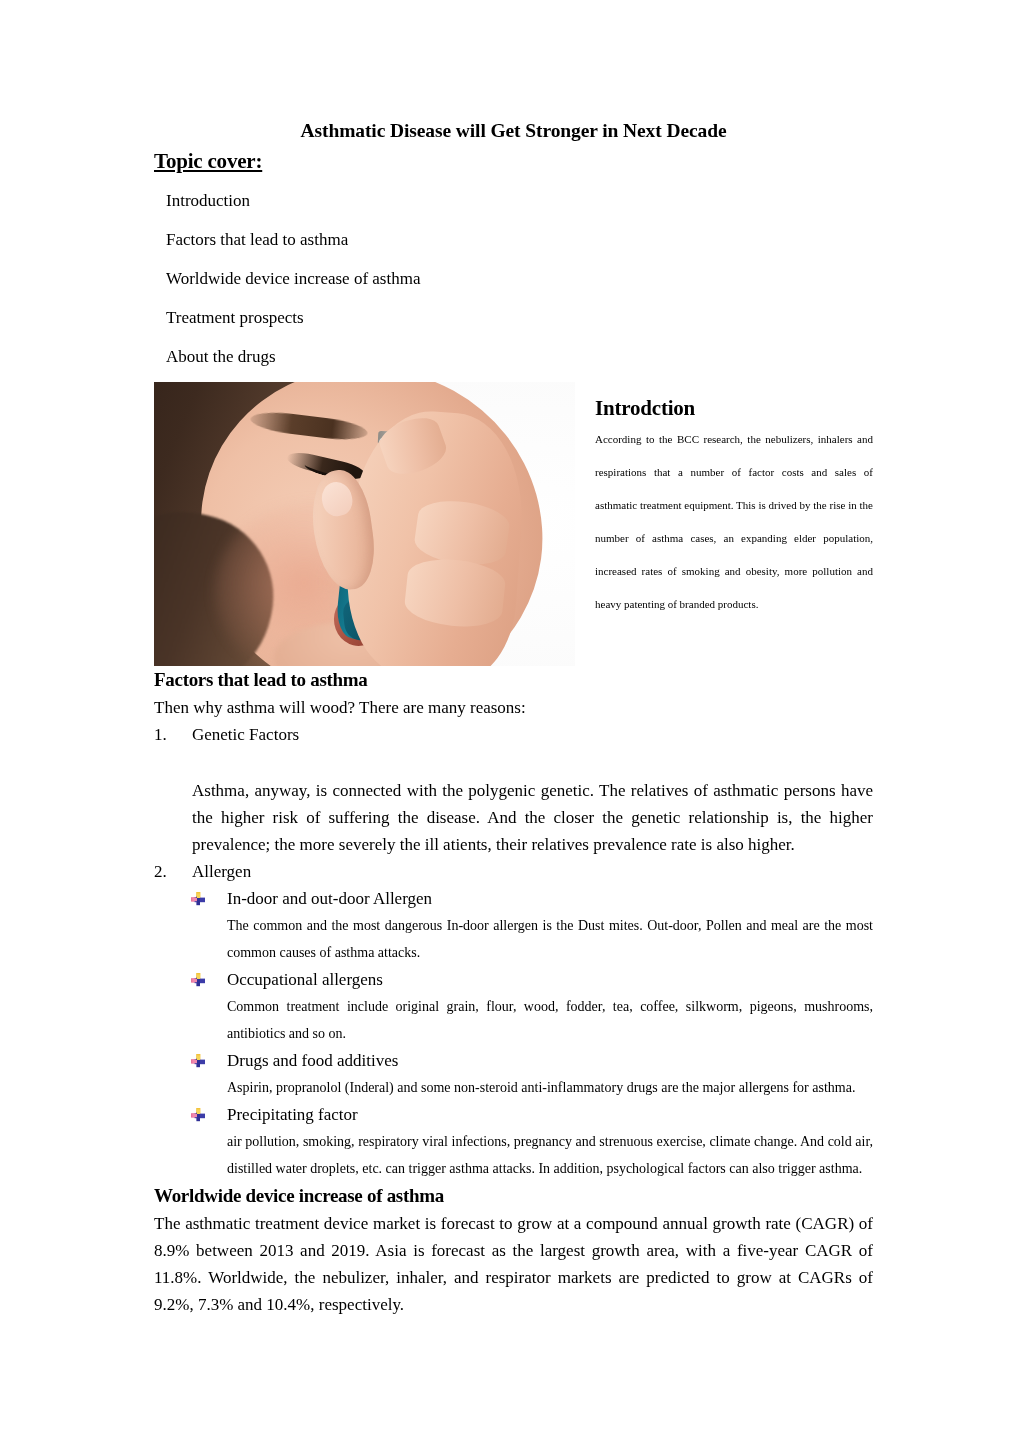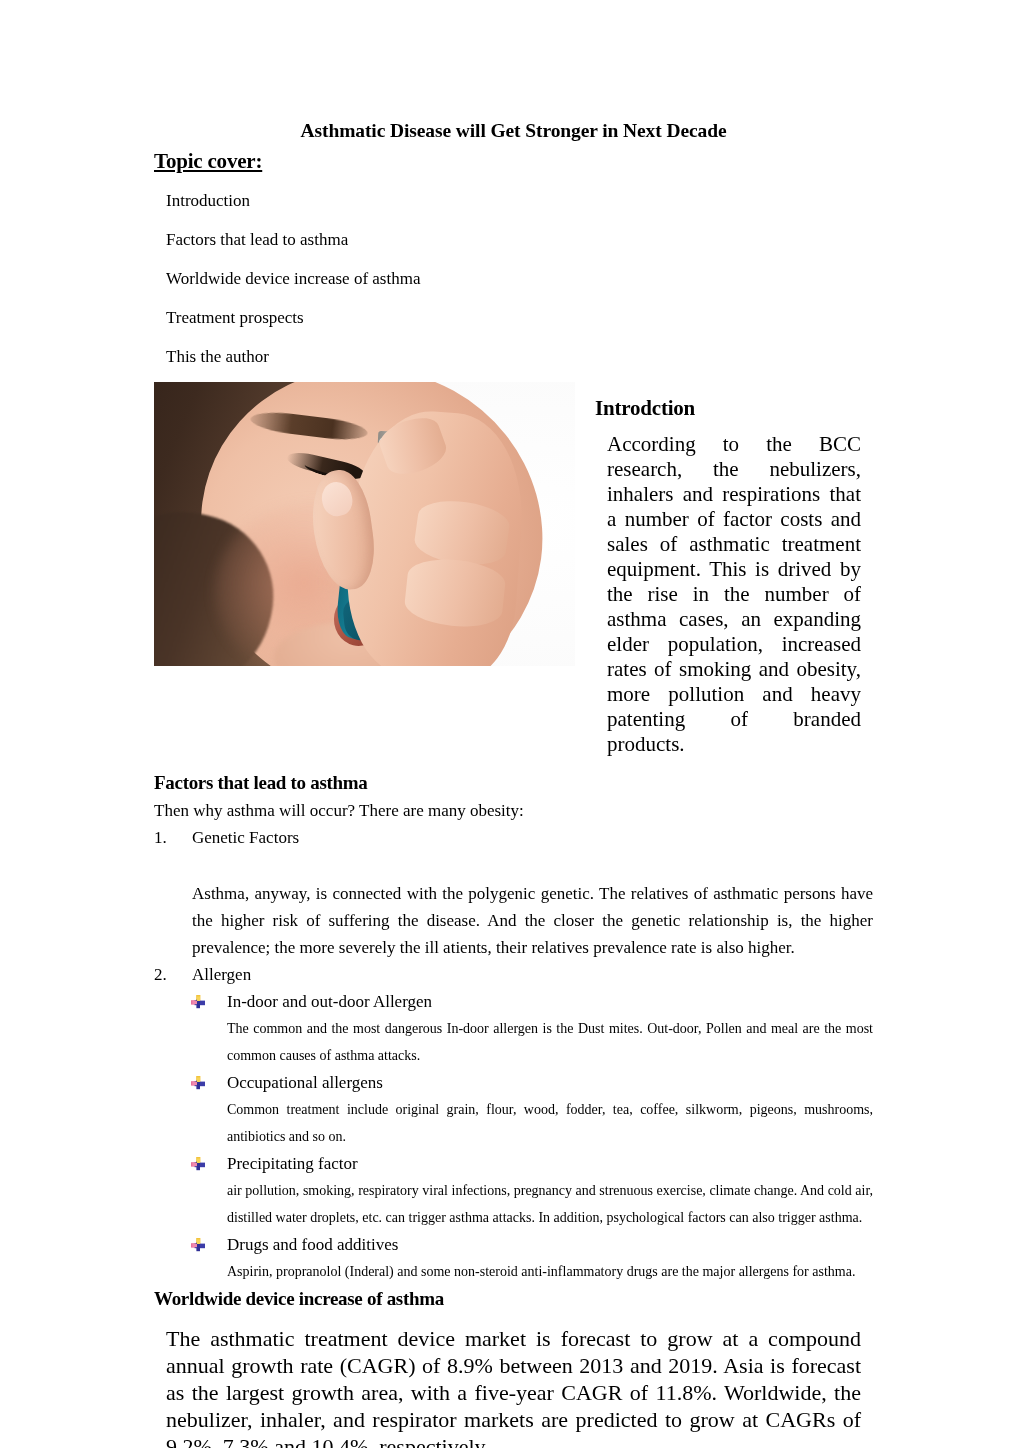--- a/index.html
+++ b/index.html
@@ -253,31 +253,31 @@
     width: 34px; height: 40px;
     background: linear-gradient(120deg, #10657a 0%, #0a4c5d 100%);
     border-radius: 30% 24% 50% 44%;
     transform: rotate(-6deg);
   }
 
   .intro-col {
     overflow: hidden;
   }
   .intro-col p {
-    margin: 12px;
-    font-size: 21px;
-    line-height: 25px;
+    margin: 0;
+    font-size: 11px;
+    line-height: 33px;
     text-align: justify;
   }
 
   
   .body-p {
-    font-size: 22px;
-    line-height: 27px;
-    margin: 12px;
+    font-size: 17px;
+    line-height: 27px;
+    margin: 0;
     text-align: justify;
   }
   .lead-q {
     font-size: 17px;
     line-height: 27px;
     margin: 0;
   }
 
   
   .num-item {
@@ -332,21 +332,21 @@
 
     <div class="doc-title">Asthmatic Disease will Get Stronger in Next Decade</div>
 
     <div class="h-topic">Topic cover:</div>
 
     <div>
       <div class="plain-line">Introduction</div>
       <div class="plain-line">Factors that lead to asthma</div>
       <div class="plain-line">Worldwide device increase of asthma</div>
       <div class="plain-line">Treatment prospects</div>
-      <div class="plain-line">This the author</div>
+      <div class="plain-line">About the drugs</div>
     </div>
 
     <div class="intro-block">
 
       <div class="photo-wrap">
         <div class="photo">
           <div class="ph-bg"></div>
           <div class="ph-hair"></div>
           <div class="ph-face"></div>
           <div class="ph-hair2"></div>
@@ -373,21 +373,21 @@
       </div>
 
       <div class="intro-col">
         <div class="h-intro">Introdction</div>
         <p>According to the BCC research, the nebulizers, inhalers and respirations that a number of factor costs and sales of asthmatic treatment equipment. This is drived by the rise in the number of asthma cases, an expanding elder population, increased rates of smoking and obesity, more pollution and heavy patenting of branded products.</p>
       </div>
     </div>
 
     <div class="h-section">Factors that lead to asthma</div>
 
-    <div class="lead-q">Then why asthma will occur? There are many obesity:</div>
+    <div class="lead-q">Then why asthma will wood? There are many reasons:</div>
 
     <div class="num-item">
       <span class="num-marker">1.</span>
       <div class="num-label">Genetic Factors</div>
       <div class="num-body">Asthma, anyway, is connected with the polygenic genetic. The relatives of asthmatic persons have the higher risk of suffering the disease. And the closer the genetic relationship is, the higher prevalence; the more severely the ill atients, their relatives prevalence rate is also higher.</div>
     </div>
 
     <div class="num-item">
       <span class="num-marker">2.</span>
       <div class="num-label">Allergen</div>
@@ -429,37 +429,37 @@
         <span class="sub-bullet">
           <svg width="16" height="16" viewBox="0 0 16 16">
             <rect x="1" y="6.2" width="6" height="4.4" fill="#e8739c"></rect>
             <rect x="6.2" y="1" width="4.2" height="6.4" fill="#f2c33c"></rect>
             <rect x="4.6" y="6.6" width="10.4" height="4.6" fill="#3c3ca8"></rect>
             <rect x="6.4" y="5.6" width="3.6" height="8.6" fill="#2f2f96"></rect>
             <rect x="2.4" y="7.0" width="4.6" height="3.2" fill="#f08ab0"></rect>
             <rect x="7.0" y="2.4" width="3.0" height="4.6" fill="#f7d457"></rect>
           </svg>
         </span>
-        <div class="sub-label">Precipitating factor</div>
-        <div class="sub-body">air pollution, smoking, respiratory viral infections, pregnancy and strenuous exercise, climate change. And cold air, distilled water droplets, etc. can trigger asthma attacks. In addition, psychological factors can also trigger asthma.</div>
+        <div class="sub-label">Drugs and food additives</div>
+        <div class="sub-body">Aspirin, propranolol (Inderal) and some non-steroid anti-inflammatory drugs are the major allergens for asthma.</div>
       </div>
 
       <div class="sub-item">
         <span class="sub-bullet">
           <svg width="16" height="16" viewBox="0 0 16 16">
             <rect x="1" y="6.2" width="6" height="4.4" fill="#e8739c"></rect>
             <rect x="6.2" y="1" width="4.2" height="6.4" fill="#f2c33c"></rect>
             <rect x="4.6" y="6.6" width="10.4" height="4.6" fill="#3c3ca8"></rect>
             <rect x="6.4" y="5.6" width="3.6" height="8.6" fill="#2f2f96"></rect>
             <rect x="2.4" y="7.0" width="4.6" height="3.2" fill="#f08ab0"></rect>
             <rect x="7.0" y="2.4" width="3.0" height="4.6" fill="#f7d457"></rect>
           </svg>
         </span>
-        <div class="sub-label">Drugs and food additives</div>
-        <div class="sub-body">Aspirin, propranolol (Inderal) and some non-steroid anti-inflammatory drugs are the major allergens for asthma.</div>
+        <div class="sub-label">Precipitating factor</div>
+        <div class="sub-body">air pollution, smoking, respiratory viral infections, pregnancy and strenuous exercise, climate change. And cold air, distilled water droplets, etc. can trigger asthma attacks. In addition, psychological factors can also trigger asthma.</div>
       </div>
 
     </div>
 
     <div class="h-section">Worldwide device increase of asthma</div>
 
     <p class="body-p">The asthmatic treatment device market is forecast to grow at a compound annual growth rate (CAGR) of 8.9% between 2013 and 2019. Asia is forecast as the largest growth area, with a five-year CAGR of 11.8%. Worldwide, the nebulizer, inhaler, and respirator markets are predicted to grow at CAGRs of 9.2%, 7.3% and 10.4%, respectively.</p>
 
   </div>
 </div>

